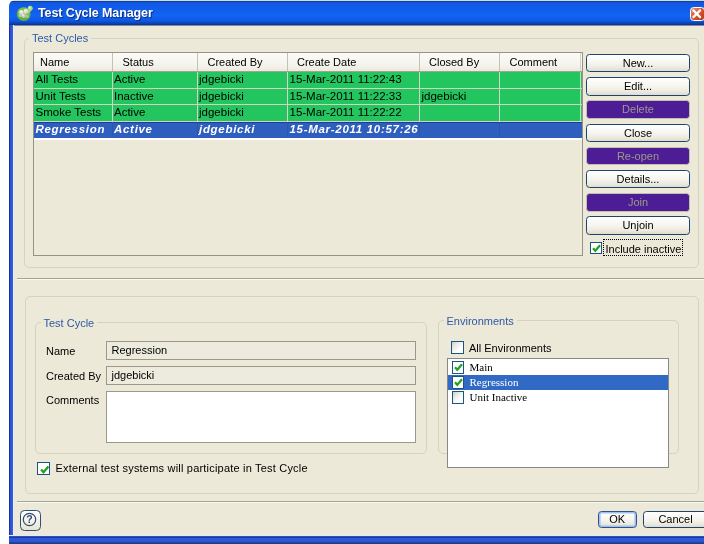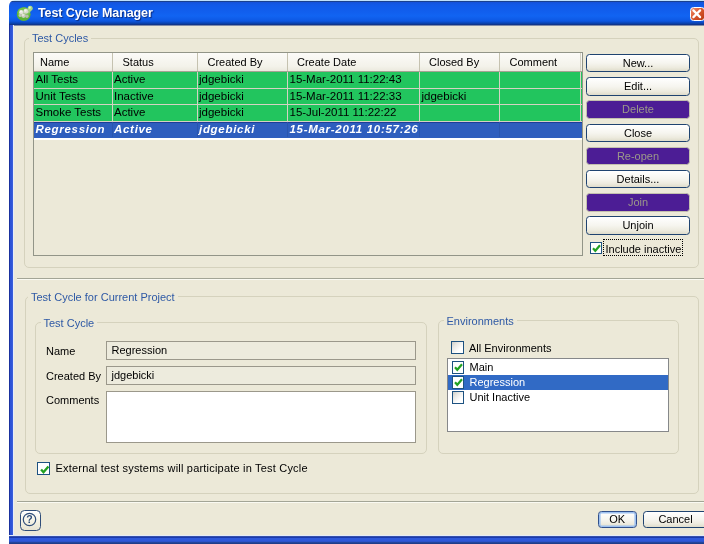--- a/index.html
+++ b/index.html
@@ -46,21 +46,21 @@
 .cb.empty { background:linear-gradient(135deg,#CDCDC8 0%,#E8E8E4 30%,#FFFFFF 70%); }
 
 .lbl { position:absolute; font-size:11px; color:#000; white-space:nowrap; }
 
 
 .field { position:absolute; border:1px solid #9B988B; background:#EDEBDD; font-size:11px; color:#000; padding-left:5px; }
 .sep2 { position:absolute; left:8px; width:688.5px; height:2px; }
 .sep2 .a { height:1px; background:#A3A596; } .sep2 .b { height:1px; background:#FAFAF2; }
 
 
-.list { position:absolute; left:438px; top:357.5px; width:222px; height:74px; background:#fff; border:1px solid #86888A; }
+.list { position:absolute; left:438px; top:357.5px; width:222px; height:110px; background:#fff; border:1px solid #86888A;font-family:Liberation Serif, serif; }
 .lrow { position:relative; height:15px; font-size:11px; color:#000; }
 .lrow.lsel { background:#316AC5; color:#fff; }
 .lrow .txt { position:absolute; left:21.5px; top:1px; }
 .lcb { position:absolute; left:3.5px; top:1px; width:12.5px; height:12.5px; border:1px solid #1D5281; background:#fff; }
 </style>
 </head>
 <body>
 <div class="win">
   <div class="client"></div>
   <div class="titlebar"></div>
@@ -114,21 +114,21 @@
       <div class="td" style="width:85px">Inactive</div>
       <div class="td" style="width:90.5px">jdgebicki</div>
       <div class="td" style="width:132px">15-Mar-2011 11:22:33</div>
       <div class="td" style="width:79.5px">jdgebicki</div>
       <div class="td" style="width:81.5px"></div>
     </div>
     <div class="trow">
       <div class="td" style="width:78.5px">Smoke Tests</div>
       <div class="td" style="width:85px">Active</div>
       <div class="td" style="width:90.5px">jdgebicki</div>
-      <div class="td" style="width:132px">15-Jul-2011 11:22:22</div>
+      <div class="td" style="width:132px">15-Mar-2011 11:22:22</div>
       <div class="td" style="width:79.5px"></div>
       <div class="td" style="width:81.5px"></div>
     </div>
     <div class="trow sel">
       <div class="td" style="width:78.5px">Regression</div>
       <div class="td" style="width:85px">Active</div>
       <div class="td" style="width:90.5px">jdgebicki</div>
       <div class="td" style="width:132px">15-Mar-2011 10:57:26</div>
       <div class="td" style="width:79.5px"></div>
       <div class="td" style="width:81.5px;border-right:none"></div>
@@ -152,21 +152,20 @@
   </div>
   <div class="abs" style="left:593.5px;top:239.2px;width:80.5px;height:16.5px;border:1px dotted #000"></div>
   <div class="lbl" style="left:596.5px;top:242.5px">Include inactive</div>
 
   <div class="sep2" style="top:278.2px">
       <div class="a"></div>
       <div class="b"></div>
     </div>
 
   <div class="grp" style="left:15.5px;top:296px;width:674.5px;height:198.2px"></div>
-  <div class="grplabel" style="left:19px;top:290.5px">Test Cycle for Current Project</div>
 
   <div class="grp" style="left:26px;top:322px;width:391.5px;height:132.3px"></div>
   <div class="grplabel" style="left:31.5px;top:316.5px">Test Cycle</div>
   <div class="lbl" style="left:37px;top:345px">Name</div>
   <div class="field" style="left:96.5px;top:341px;width:310.5px;height:19px;line-height:17.5px">Regression</div>
   <div class="lbl" style="left:37px;top:369.5px">Created By</div>
   <div class="field" style="left:96.5px;top:365.5px;width:310.5px;height:19px;line-height:17.5px">jdgebicki</div>
   <div class="lbl" style="left:37px;top:394px">Comments</div>
   <div class="field" style="left:96.5px;top:390.5px;width:310.5px;height:52.5px;background:#fff"></div>
 

